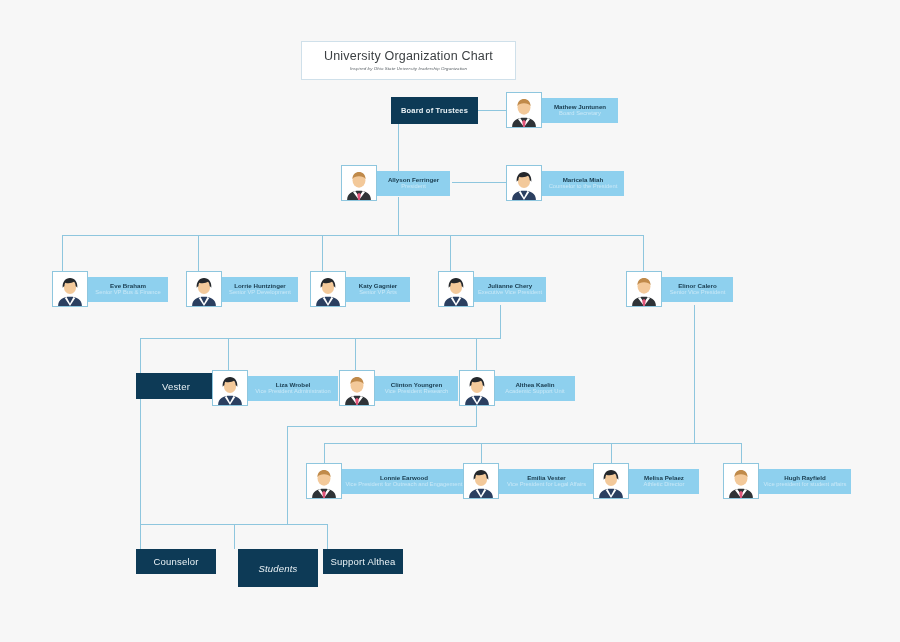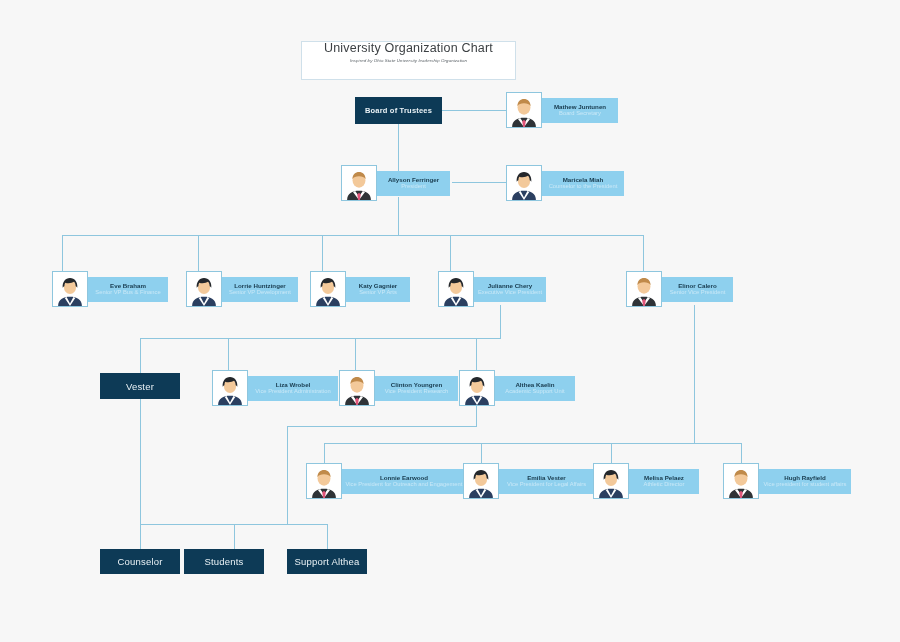--- a/index.html
+++ b/index.html
@@ -19,20 +19,21 @@
   
   .title-card {
     position: absolute;
     left: 301px; top: 41px;
     width: 215px; height: 39px;
     background: #ffffff;
     border: 1px solid #cfe0ea;
     display: flex;
     flex-direction: column;
     align-items: center;
+    justify-content: center;
   }
   .title-main {
     font-size: 12.5px;
     color: #3c4043;
     letter-spacing: .2px;
     line-height: 1.1;
   }
   .title-sub {
     font-size: 4.4px;
     font-style: italic;
@@ -49,20 +50,21 @@
   
   .node-dark {
     position: absolute;
     background: #0d3a56;
     display: flex;
     align-items: center;
     justify-content: center;
     color: #eaf2f6;
     font-size: 9.5px;
     letter-spacing: .2px;
+    margin-left: 36px;
   }
   .node-dark.small-label { font-size: 7.5px; font-weight: bold; }
 
   
   .person {
     position: absolute;
     display: flex;
     align-items: center;
     height: 36px;
   }
@@ -161,21 +163,21 @@
     <span>Board of Trustees</span>
   </div>
 
   <div class="node-dark" style="left:100px;top:373px;width:80px;height:26px;">
     <span>Vester</span>
   </div>
 
   <div class="node-dark" style="left:100px;top:549px;width:80px;height:25px;">
     <span>Counselor</span>
   </div>
-  <div class="node-dark" style="left:184px;top:549px;width:80px;height:25px;">
+  <div class="node-dark" style="left:202px;top:549px;width:80px;height:38px;font-style:italic;">
     <span>Students</span>
   </div>
   <div class="node-dark" style="left:287px;top:549px;width:80px;height:25px;">
     <span>Support Althea</span>
   </div>
 
   <div class="person" style="left:506px;top:92px;">
     <div class="avatar-frame">
         <svg viewBox="0 0 40 40" preserveAspectRatio="xMidYMid meet">
           <path d="M6 40c0-8 6-11 14-11s14 3 14 11z" fill="#2f3337"></path>

